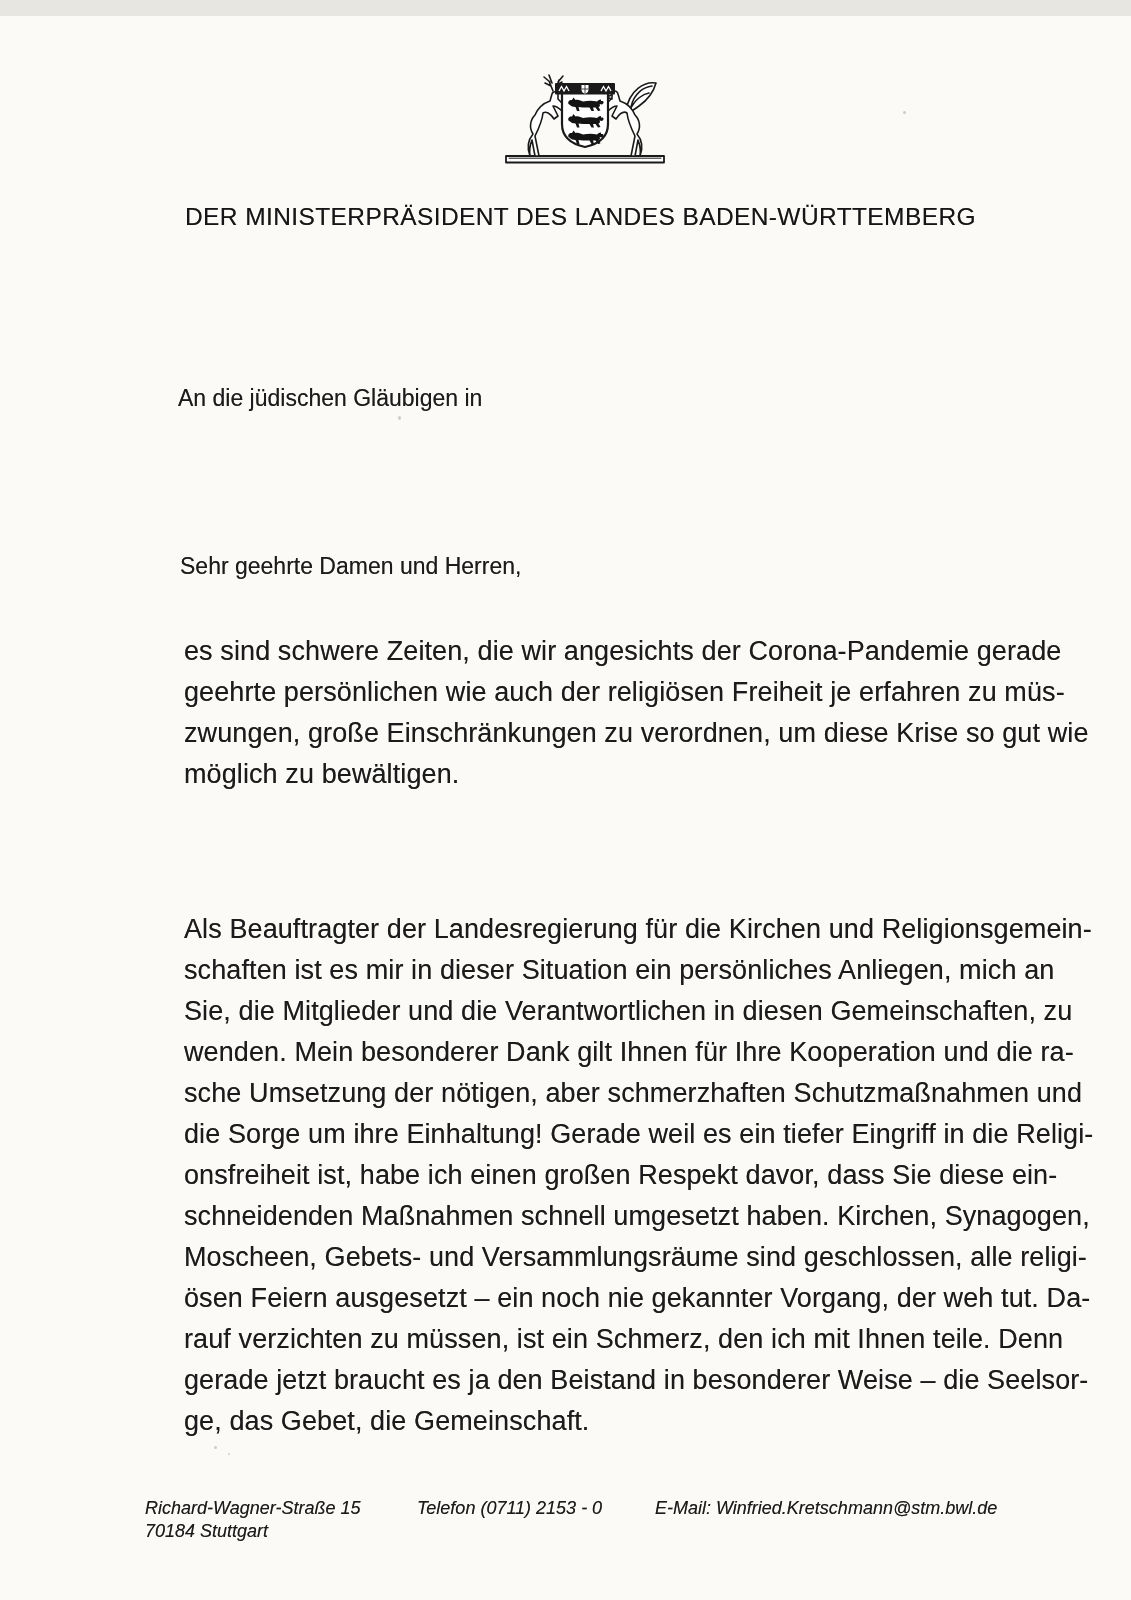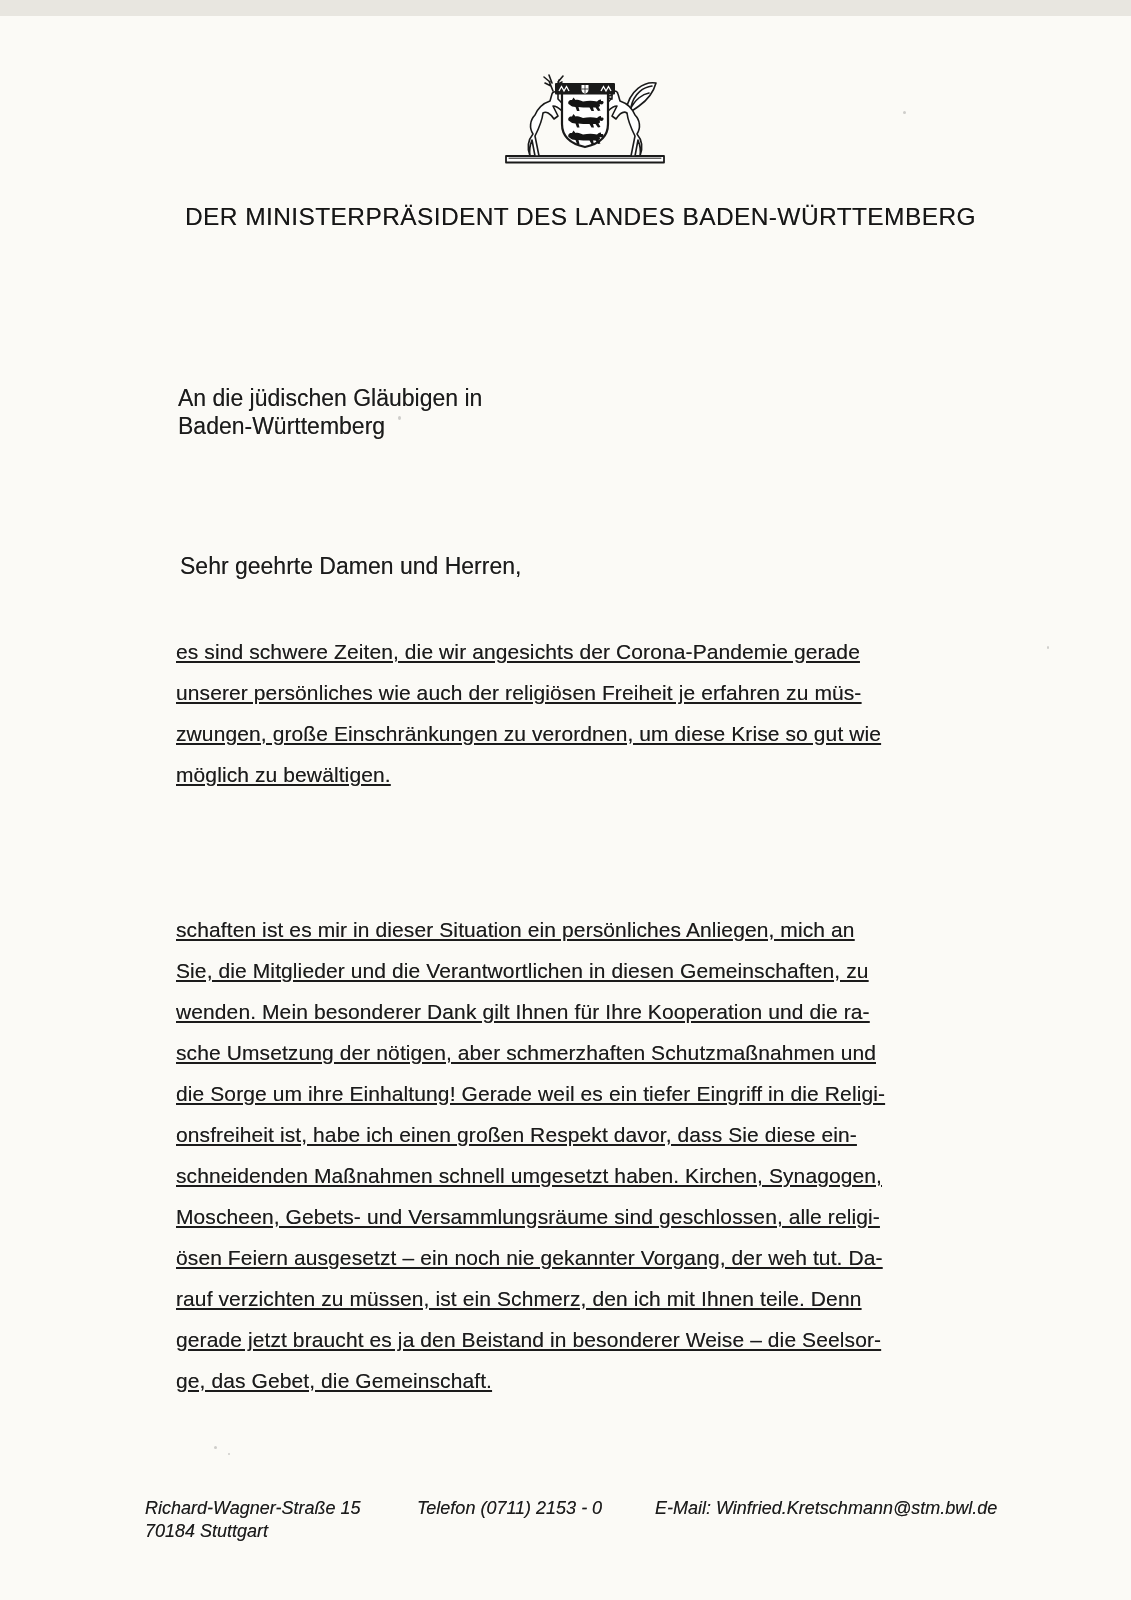--- a/index.html
+++ b/index.html
@@ -13,21 +13,21 @@
     overflow:hidden;
   }
   .crest{position:absolute;left:500px;top:56px;width:170px;height:96px;}
   .title{
     position:absolute;left:185px;top:187px;
     font-size:24.5px;letter-spacing:0.4px;color:#161616;
     white-space:nowrap;
   }
   .recipient{position:absolute;left:178px;top:368px;font-size:23px;line-height:28px;}
   .salutation{position:absolute;left:180px;top:537px;font-size:23px;white-space:nowrap;}
-  .para{position:absolute;left:176px;font-size:21px;line-height:41px;letter-spacing:0.1px;text-decoration:underline;}
+  .para{position:absolute;left:184px;font-size:27px;line-height:41px;letter-spacing:0.1px;}
   .p1{top:615px;}
   .p2{top:893px;}
   .para .bline,.recipient .line{white-space:nowrap;}
   .footer{position:absolute;top:1481px;left:0;width:1131px;font-size:18px;line-height:23px;color:#1b1b1b;}
   .fcol{position:absolute;top:0;white-space:nowrap;font-style:italic;}
   .faddr{left:145px;}
   .fphone{left:417px;}
   .femail{left:655px;}
   .speck{position:absolute;border-radius:50%;background:rgba(90,90,90,.28);}
   .txt{ text-shadow:0 0 .5px rgba(20,20,20,.55); }
@@ -73,33 +73,33 @@
         <use href="#lionp" transform="translate(65,41.5)"></use>
         <use href="#lionp" transform="translate(65,58)"></use>
       </g>
     </svg>
   </div>
 
   <div class="title txt">DER MINISTERPRÄSIDENT DES LANDES BADEN-WÜRTTEMBERG</div>
 
   <div class="recipient txt">
       <div class="line">An die jüdischen Gläubigen in</div>
-      <div class="line">Baden-Württemberg</div>
     </div>
 
   <div class="salutation txt">Sehr geehrte Damen und Herren,</div>
 
   <div class="para p1 txt">
       <div class="bline">es sind schwere Zeiten, die wir angesichts der Corona-Pandemie gerade</div>
-      <div class="bline">unserer persönliches wie auch der religiösen Freiheit je erfahren zu müs-</div>
+      <div class="bline">geehrte persönlichen wie auch der religiösen Freiheit je erfahren zu müs-</div>
       <div class="bline">zwungen, große Einschränkungen zu verordnen, um diese Krise so gut wie</div>
       <div class="bline">möglich zu bewältigen.</div>
     </div>
 
   <div class="para p2 txt">
+      <div class="bline">Als Beauftragter der Landesregierung für die Kirchen und Religionsgemein-</div>
       <div class="bline">schaften ist es mir in dieser Situation ein persönliches Anliegen, mich an</div>
       <div class="bline">Sie, die Mitglieder und die Verantwortlichen in diesen Gemeinschaften, zu</div>
       <div class="bline">wenden. Mein besonderer Dank gilt Ihnen für Ihre Kooperation und die ra-</div>
       <div class="bline">sche Umsetzung der nötigen, aber schmerzhaften Schutzmaßnahmen und</div>
       <div class="bline">die Sorge um ihre Einhaltung! Gerade weil es ein tiefer Eingriff in die Religi-</div>
       <div class="bline">onsfreiheit ist, habe ich einen großen Respekt davor, dass Sie diese ein-</div>
       <div class="bline">schneidenden Maßnahmen schnell umgesetzt haben. Kirchen, Synagogen,</div>
       <div class="bline">Moscheen, Gebets- und Versammlungsräume sind geschlossen, alle religi-</div>
       <div class="bline">ösen Feiern ausgesetzt – ein noch nie gekannter Vorgang, der weh tut. Da-</div>
       <div class="bline">rauf verzichten zu müssen, ist ein Schmerz, den ich mit Ihnen teile. Denn</div>

